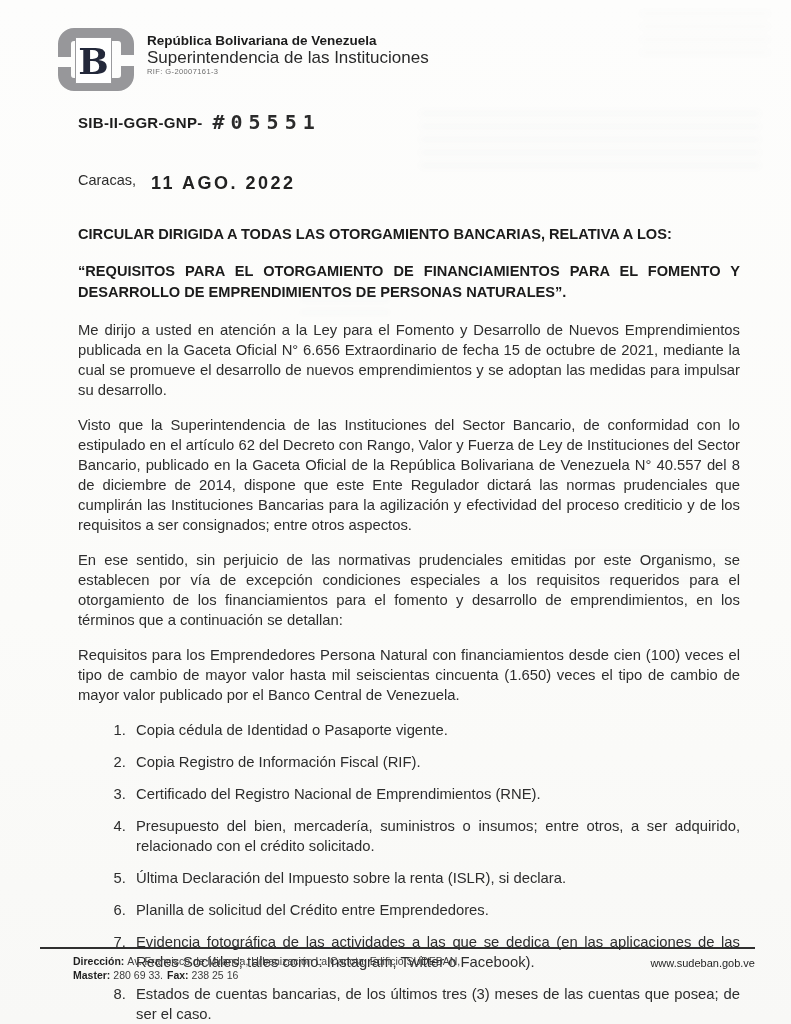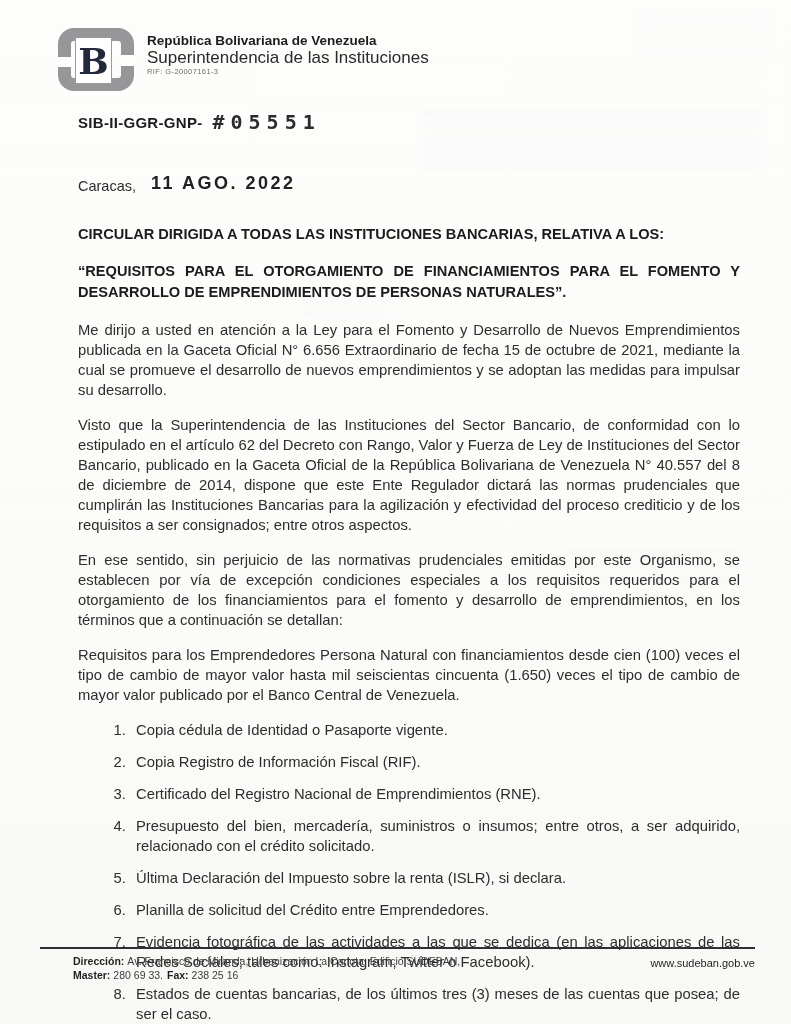--- a/index.html
+++ b/index.html
@@ -64,21 +64,21 @@
   .org-rif { font-size: 7.5px; color: #6e6e6e; letter-spacing: .4px; margin-top: 1px; }
 
   
   .ref-line { margin-top: 12px; display: flex; align-items: center; }
   .ref-label { font-weight: 700; font-size: 15px; letter-spacing: .3px; color: #1d1d1d; }
   .ref-number {
     margin-left: 10px;
     font-family: "DejaVu Sans Mono", monospace;
     font-weight: 700; font-size: 20px; letter-spacing: 6px; color: #2b2b2b;
   }
-  .date-line { margin-top: 31px; display: flex; align-items: flex-end; }
+  .date-line { margin-top: 31px; display: flex; align-items: center; }
   .date-city { font-size: 14.5px; color: #2d2d2d; }
   .date-stamp {
     margin-left: 15px;
     font-weight: 700; font-size: 18px; letter-spacing: 2.5px; color: #222; margin-top: 8px;
   }
 
   
   .subject { font-weight: 700; font-size: 14.6px; line-height: 21px; color: #1b1b1b; text-align: justify; margin: 0; }
   .subject-1 { margin-top: 30px; }
   .subject-2 { margin-top: 16px; }
@@ -137,21 +137,21 @@
   <div class="ref-line">
     <span class="ref-label">SIB-II-GGR-GNP-</span>
     <span class="ref-number">#05551</span>
   </div>
 
   <div class="date-line">
     <span class="date-city">Caracas,</span>
     <span class="date-stamp">11 AGO. 2022</span>
   </div>
 
-  <p class="subject subject-1">CIRCULAR DIRIGIDA A TODAS LAS INSTITUCIONES BANCARIAS, RELATIVA A LOS:</p>
+  <p class="subject subject-1">CIRCULAR DIRIGIDA A TODAS LAS OTORGAMIENTO BANCARIAS, RELATIVA A LOS:</p>
   <p class="subject subject-2">“REQUISITOS PARA EL OTORGAMIENTO DE FINANCIAMIENTOS PARA EL FOMENTO Y DESARROLLO DE EMPRENDIMIENTOS DE PERSONAS NATURALES”.</p>
 
   <p class="body-p first">Me dirijo a usted en atención a la Ley para el Fomento y Desarrollo de Nuevos Emprendimientos publicada en la Gaceta Oficial N° 6.656 Extraordinario de fecha 15 de octubre de 2021, mediante la cual se promueve el desarrollo de nuevos emprendimientos y se adoptan las medidas para impulsar su desarrollo.</p>
   <p class="body-p">Visto que la Superintendencia de las Instituciones del Sector Bancario, de conformidad con lo estipulado en el artículo 62 del Decreto con Rango, Valor y Fuerza de Ley de Instituciones del Sector Bancario, publicado en la Gaceta Oficial de la República Bolivariana de Venezuela N° 40.557 del 8 de diciembre de 2014, dispone que este Ente Regulador dictará las normas prudenciales que cumplirán las Instituciones Bancarias para la agilización y efectividad del proceso crediticio y de los requisitos a ser consignados; entre otros aspectos.</p>
   <p class="body-p">En ese sentido, sin perjuicio de las normativas prudenciales emitidas por este Organismo, se establecen por vía de excepción condiciones especiales a los requisitos requeridos para el otorgamiento de los financiamientos para el fomento y desarrollo de emprendimientos, en los términos que a continuación se detallan:</p>
   <p class="body-p">Requisitos para los Emprendedores Persona Natural con financiamientos desde cien (100) veces el tipo de cambio de mayor valor hasta mil seiscientas cincuenta (1.650) veces el tipo de cambio de mayor valor publicado por el Banco Central de Venezuela.</p>
 
   <ol class="req-list">
     <li>Copia cédula de Identidad o Pasaporte vigente.</li>
     <li>Copia Registro de Información Fiscal (RIF).</li>

